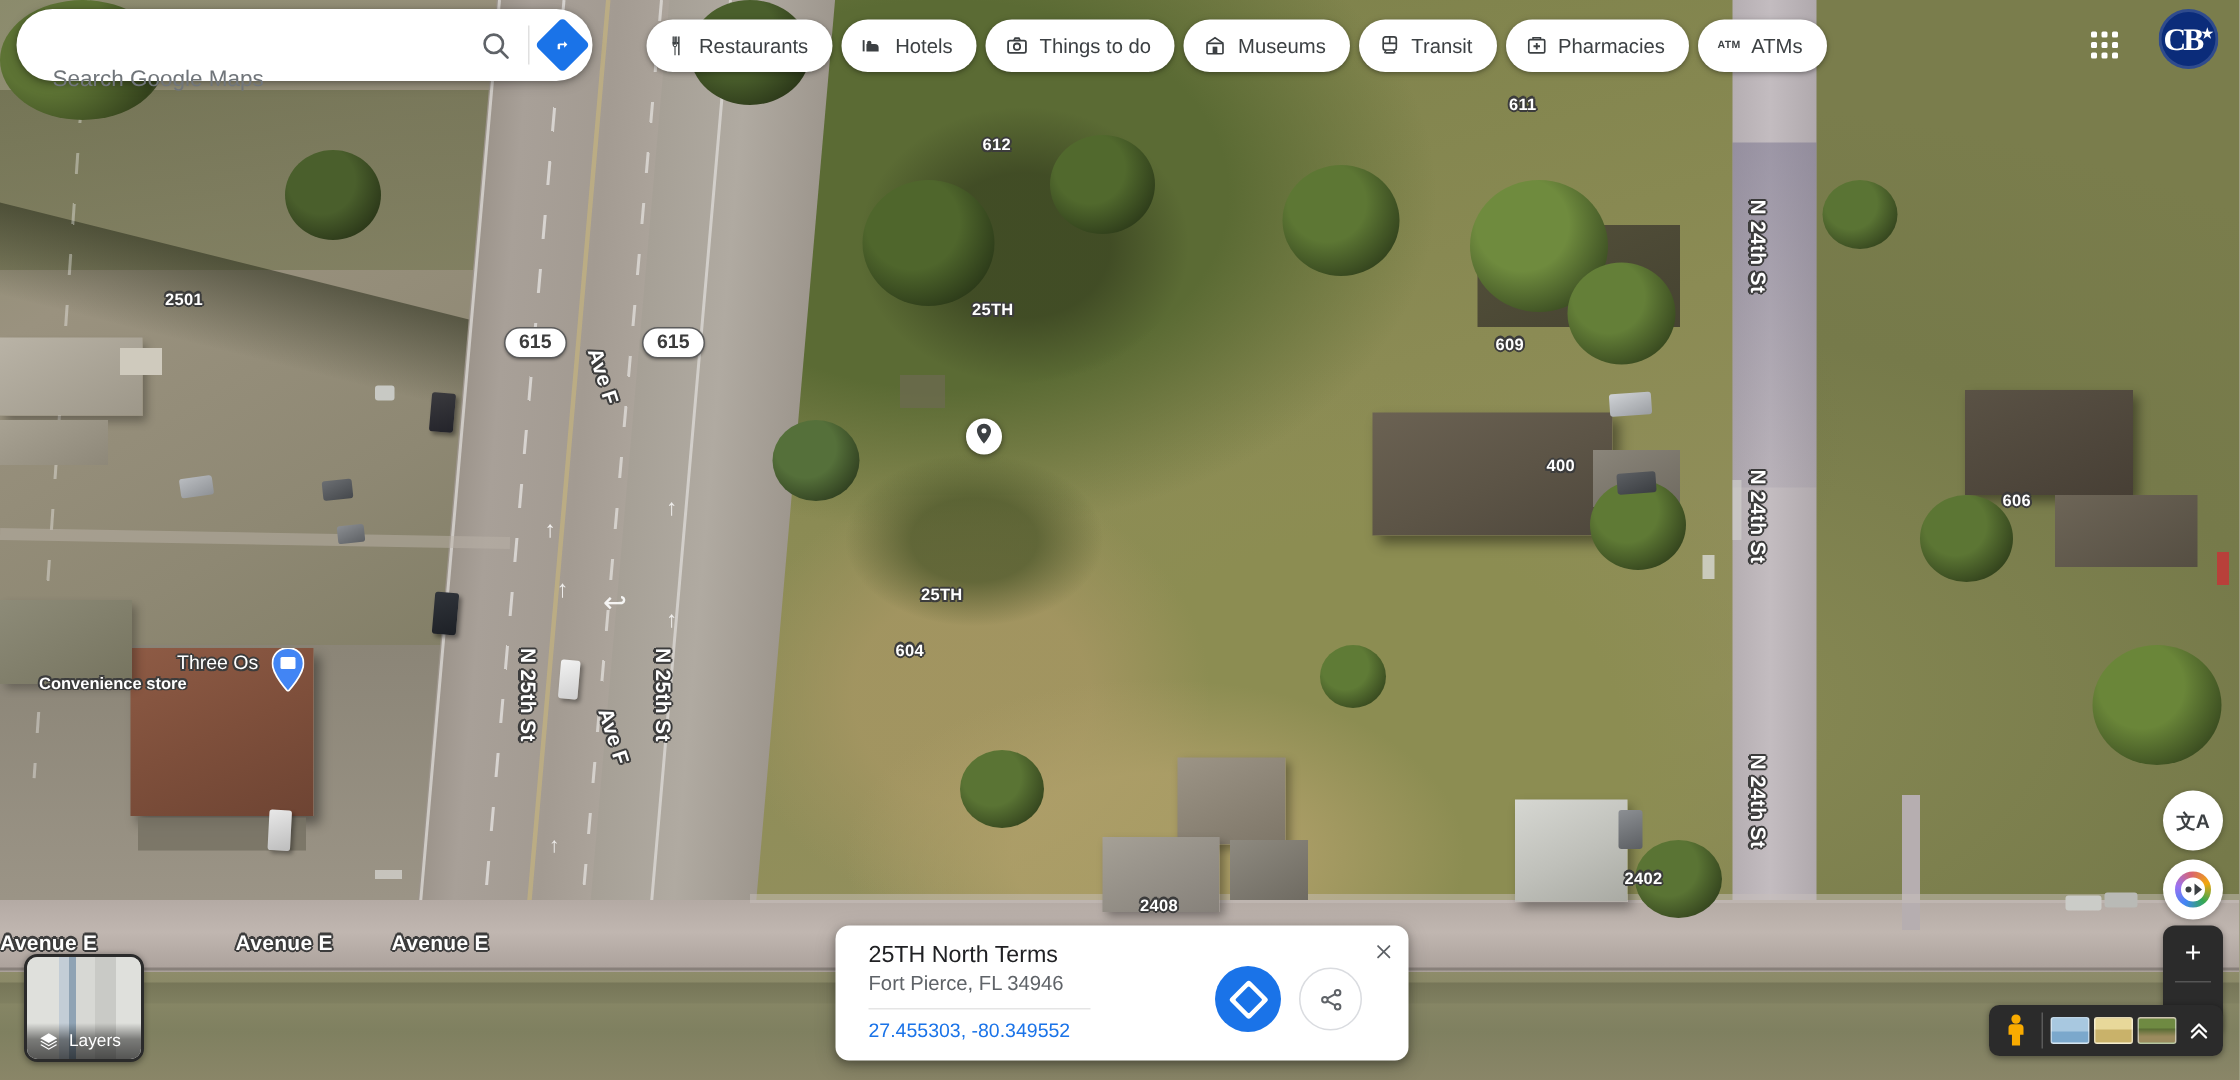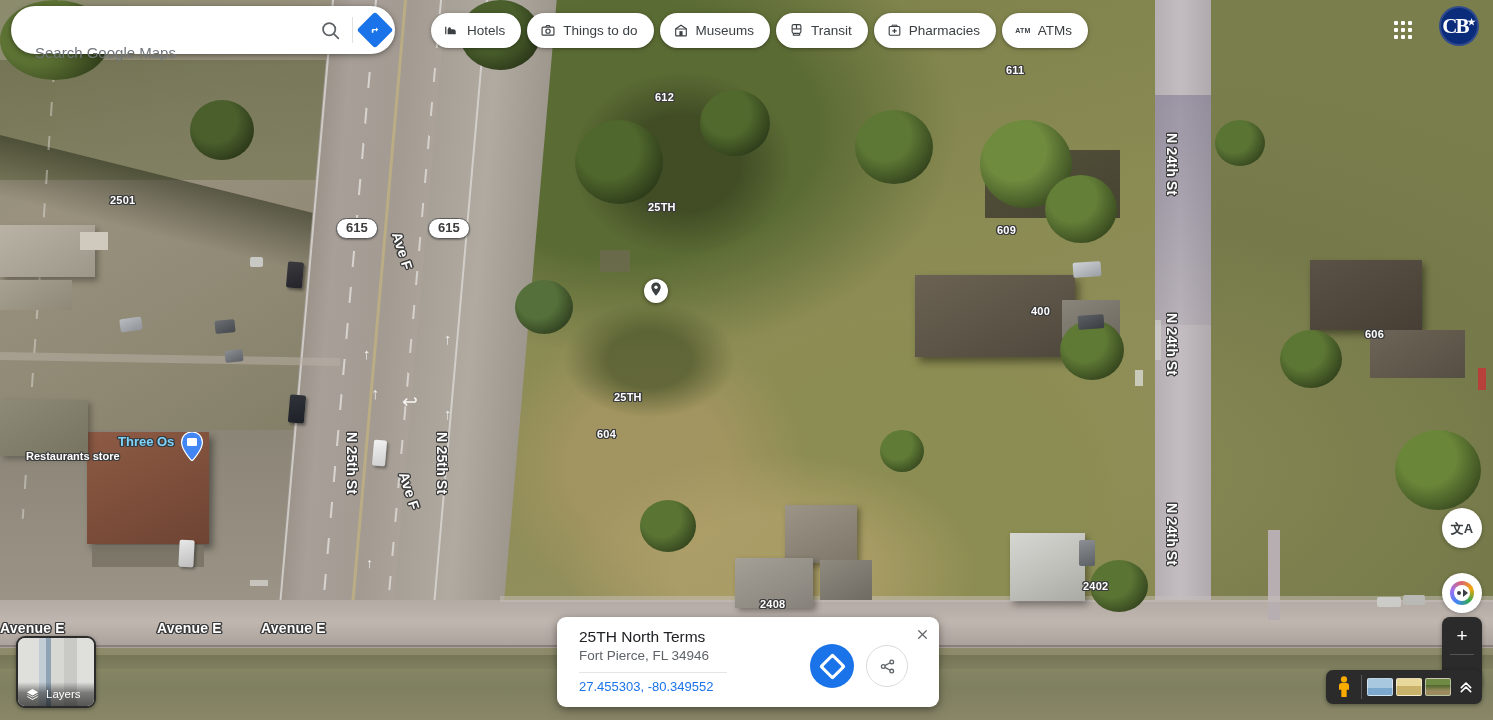--- a/index.html
+++ b/index.html
@@ -70,21 +70,21 @@
     box-shadow: 0 1px 2px rgba(0,0,0,.35);
   }
 
   
   .poi-pin {
     position: absolute;
     width: 22px; height: 29px;
   }
   .poi-label {
     position: absolute;
-    color: #7dd3fc; font-weight: 700; font-size: 13px; white-space: nowrap;
+    color: #ffffff; font-weight: 400; font-size: 13px; white-space: nowrap;
     text-shadow: -1px -1px 0 #3c3c3c,1px -1px 0 #3c3c3c,-1px 1px 0 #3c3c3c,1px 1px 0 #3c3c3c,0 -1.4px 0 #3c3c3c,0 1.4px 0 #3c3c3c,-1.4px 0 0 #3c3c3c,1.4px 0 0 #3c3c3c;
   }
   .poi-sublabel {
     position: absolute;
     color: #fff; font-weight: 700; font-size: 11px; white-space: nowrap;
     text-shadow: -1px -1px 0 #3c3c3c,1px -1px 0 #3c3c3c,-1px 1px 0 #3c3c3c,1px 1px 0 #3c3c3c,0 -1.3px 0 #3c3c3c,0 1.3px 0 #3c3c3c,-1.3px 0 0 #3c3c3c,1.3px 0 0 #3c3c3c;
   }
 
   
   .drop-marker { position: absolute; width: 26px; height: 34px; filter: drop-shadow(0 1px 2px rgba(0,0,0,.5)); }
@@ -158,21 +158,21 @@
   
   .rc {
     position: absolute; right: 11px;
     width: 40px;
     border-radius: 20px;
     background: #fff;
     box-shadow: 0 1px 4px rgba(0,0,0,.3);
     display: flex; align-items: center; justify-content: center;
     cursor: pointer;
   }
-  #translate-btn { top: 508px; height: 40px; }
+  #translate-btn { top: 527px; height: 40px; }
   #gemini-btn { top: 573px; height: 40px; background:#fff; }
   #zoom-ctl {
     position: absolute; right: 11px; top: 617px;
     width: 40px; height: 74px;
     background: #2b2b2b; border-radius: 8px;
     display: flex; flex-direction: column;
     box-shadow: 0 1px 4px rgba(0,0,0,.35);
     overflow: hidden;
   }
   #zoom-ctl button {
@@ -426,21 +426,21 @@
     <div class="lot" style="left:250px;top:580px;width:18px;height:6px;background:#d8d9d4;opacity:.7;"></div>
 
     <div id="map-labels">
         <div class="shield" style="left: 336px; top: 218px;">615</div>
         <div class="shield" style="left: 428px; top: 218px;">615</div>
         <div class="maplabel label-addr" style="left: 110px; top: 194px;">2501</div>
         <div class="maplabel label-addr" style="left: 655px; top: 91px;">612</div>
         <div class="maplabel label-addr" style="left: 1006px; top: 64px;">611</div>
         <div class="maplabel label-addr" style="left: 997px; top: 224px;">609</div>
         <div class="maplabel label-addr" style="left: 1031px; top: 305px;">400</div>
-        <div class="maplabel label-addr" style="left: 1330px; top: 328px; padding-left: 35px;">606</div>
+        <div class="maplabel label-addr" style="left: 1300px; top: 328px; padding-left: 35px;">606</div>
         <div class="maplabel label-addr" style="left: 648px; top: 201px;">25TH</div>
         <div class="maplabel label-addr" style="left: 614px; top: 391px;">25TH</div>
         <div class="maplabel label-addr" style="left: 597px; top: 428px;">604</div>
         <div class="maplabel label-addr" style="left: 760px; top: 598px;">2408</div>
         <div class="maplabel label-addr" style="left: 1083px; top: 580px;">2402</div>
         <div class="maplabel label-street label-rotd" style="left: 404px; top: 230px;">Ave F</div>
         <div class="maplabel label-street label-rotd" style="left: 411px; top: 470px;">Ave F</div>
         <div class="maplabel label-street label-rot90" style="left: 360px; top: 432px;">N 25th St</div>
         <div class="maplabel label-street label-rot90" style="left: 450px; top: 432px;">N 25th St</div>
         <div class="maplabel label-street label-rot90" style="left: 1180px; top: 133px;">N 24th St</div>
@@ -452,21 +452,21 @@
       </div>
 
     <div class="poi-pin" style="left:181px;top:432px;">
       <svg viewBox="0 0 22 29" width="22" height="29">
         <path d="M11 0C5 0 0.6 4.4 0.6 10.4 0.6 18 11 29 11 29S21.4 18 21.4 10.4C21.4 4.4 17 0 11 0z" fill="#4285f4" stroke="#ffffff" stroke-width="1.2"></path>
         <rect x="6" y="7" width="10" height="7" rx="1" fill="#ffffff"></rect>
         <rect x="6" y="6" width="10" height="2" rx="1" fill="#ffffff"></rect>
       </svg>
     </div>
     <div class="poi-label" style="left:118px;top:434px;">Three Os</div>
-    <div class="poi-sublabel" style="left:26px;top:450px;">Restaurants store</div>
+    <div class="poi-sublabel" style="left:26px;top:450px;">Convenience store</div>
 
     <div class="drop-marker" style="left:643px;top:277px;">
       <svg viewBox="0 0 26 28" width="26" height="28">
         <circle cx="13" cy="14" r="12" fill="#ffffff"></circle>
         <path d="M13 5.5c-2.6 0-4.7 2.1-4.7 4.7 0 3.4 4.7 8.6 4.7 8.6s4.7-5.2 4.7-8.6c0-2.6-2.1-4.7-4.7-4.7z" fill="#3c4043"></path>
         <circle cx="13" cy="10.2" r="1.7" fill="#ffffff"></circle>
       </svg>
     </div>
   </div>
 
@@ -482,20 +482,27 @@
     <button class="sb-icon-btn" aria-label="Directions">
       <span class="dir-diamond">
         <svg width="13" height="13" viewBox="0 0 24 24" fill="#fff">
           <path d="M14 6l4 4-4 4v-3H9v5H6V11c0-1.1.9-2 2-2h6V6z"></path>
         </svg>
       </span>
     </button>
   </div>
 
   <div id="chips">
+    <div class="chip">
+      <svg width="15" height="15" viewBox="0 0 24 24" fill="#3c4043">
+        <path d="M7 2v7a2 2 0 004 0V2h-1.3v6H9.3V2H8V8H7V2H7zm4.4 0v8h1.5v12h1.6V2h-1.6v6h-1.5z"></path>
+        <path d="M6 2h1v9a2.5 2.5 0 002 2.4V22h1.2v-8.6A2.5 2.5 0 0012 11V2h-1v9a1.4 1.4 0 01-2.8 0V2H6z"></path>
+      </svg>
+      <span>Restaurants</span>
+    </div>
     <div class="chip">
       <svg width="16" height="15" viewBox="0 0 24 24" fill="#3c4043">
         <rect x="1" y="6" width="2" height="12"></rect>
         <path d="M5 10h9a4 4 0 014 4v4H5v-8z"></path>
         <circle cx="8" cy="9" r="2.4"></circle>
       </svg>
       <span>Hotels</span>
     </div>
     <div class="chip">
       <svg width="16" height="15" viewBox="0 0 24 24" fill="none" stroke="#3c4043" stroke-width="1.9">

